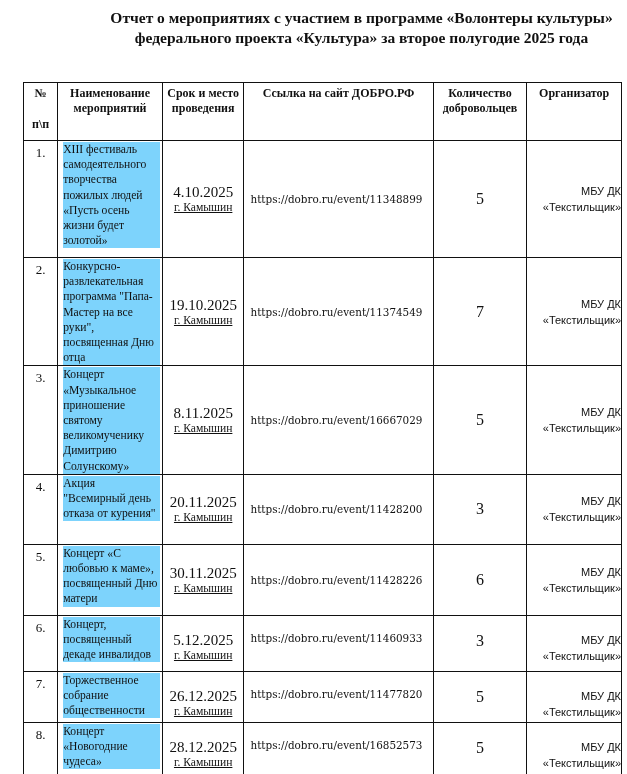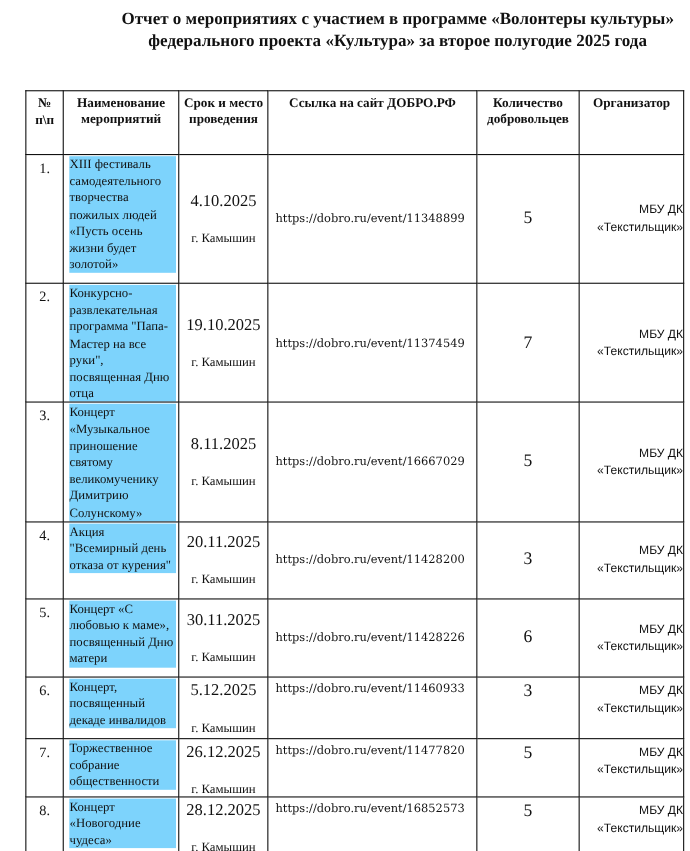--- a/index.html
+++ b/index.html
@@ -12,33 +12,33 @@
   th { font-family:"Liberation Serif", serif; font-weight:bold; font-size:12px; line-height:15px;
        vertical-align:top; padding-top:3px; height:54px; }
   .c-num { width:34px; }
   .c-name { width:104px; }
   .c-date { width:81px; }
   .c-link { width:188px; }
   .c-vol { width:93px; }
   .c-org { width:94px; }
   th.h-num { text-align:center; }
   th.h-num .n1 { display:block; }
-  th.h-num .n2 { display:block; margin-top:1px; }
+  th.h-num .n2 { display:block; margin-top:16px; }
   td.num { vertical-align:top; text-align:center; font-family:"Liberation Serif", serif; font-size:13px; padding-top:4px; }
   td.name { vertical-align:top; font-family:"Liberation Serif", serif; font-size:11.6px; line-height:15.2px; padding:1px 2px 0 5px; }
   td.name .nbg { background:#7dd3fc; display:block; }
   td.date { text-align:center; font-family:"Liberation Serif", serif; }
   td.date .d { display:block; font-size:15px; }
-  td.date .p { display:block; font-size:11.6px; margin-top:18px; }
+  td.date .p { display:block; font-size:11.6px; margin-top:0;text-decoration:underline; }
   td.link { font-family:"DejaVu Serif", serif; font-size:10.4px; padding-left:6px; }
   td.vol { text-align:center; font-family:"Liberation Serif", serif; font-size:16px; }
   td.org { text-align:right; font-family:Liberation Sans, sans-serif; font-size:11px; line-height:16px; }
   .r1 { height:117px; } .r2 { height:100px; } .r3 { height:100px; } .r4 { height:70px; }
   .r5 { height:71px; } .r6 { height:56px; } .r7 { height:51px; } .r8 { height:52px; }
-  td.mid { vertical-align:top; padding-top:4px; }
+  td.mid { vertical-align:top; padding-top:16px; }
 </style>
 </head>
 <body>
 
 <div class="title">
   <div>Отчет о мероприятиях с участием в программе «Волонтеры культуры»</div>
   <div>федерального проекта «Культура» за второе полугодие 2025 года</div>
 </div>
 
 <table>

